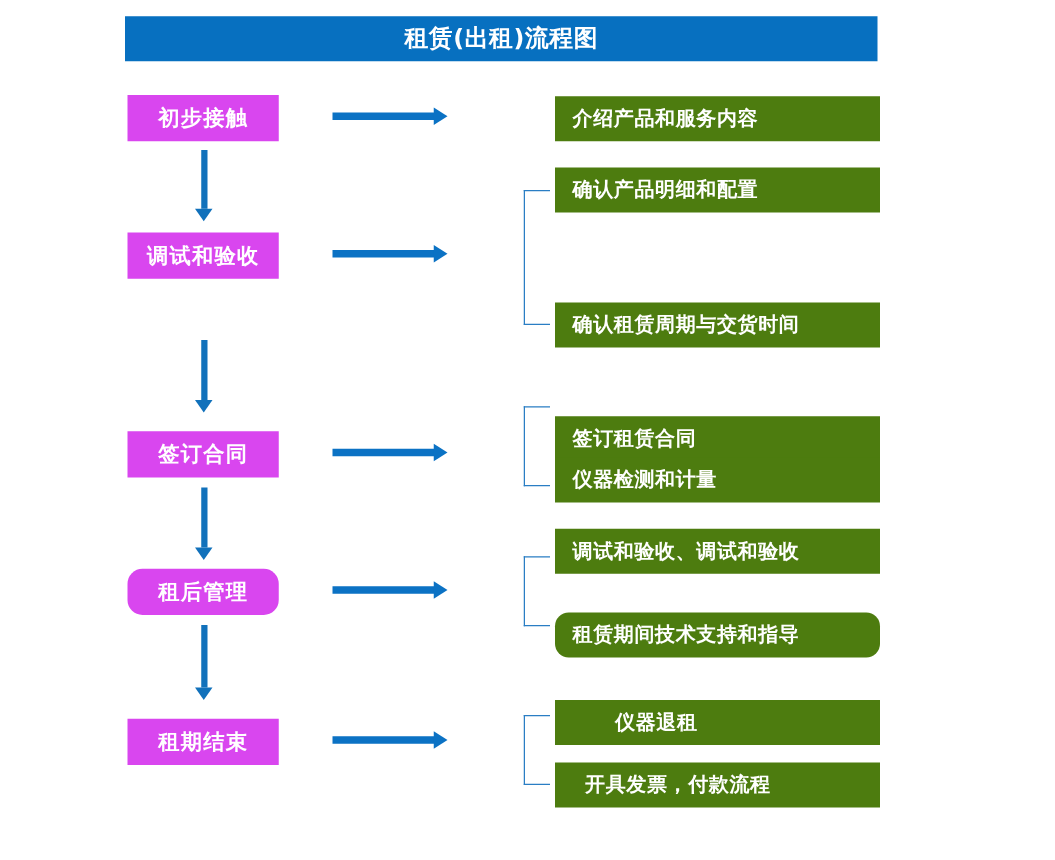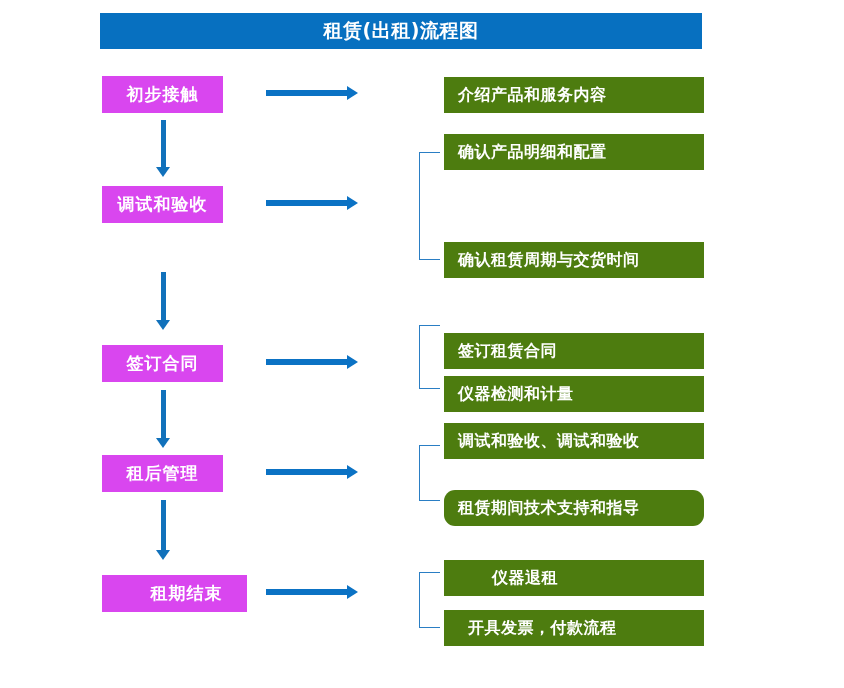--- a/index.html
+++ b/index.html
@@ -171,45 +171,45 @@
   <div class="stage-box" style="top:345px;">签订合同</div>
 
   <div class="h-arrow" style="top:355px;">
     <div class="shaft"></div>
     <div class="head"></div>
   </div>
 
   <div class="bracket" style="top:325px;height:64px;"></div>
 
   <div class="detail-box" style="top:313px;margin-top:20px;">签订租赁合同</div>
-  <div class="detail-box" style="top:376px;">仪器检测和计量</div>
+  <div class="detail-box" style="top:366px;">仪器检测和计量</div>
 
   <div class="v-arrow" style="top:390px;height:58px;">
     <div class="shaft" style="height:48px;"></div>
     <div class="head" style="top:48px;"></div>
   </div>
 
-  <div class="stage-box" style="top:455px;">租后管理</div>
+  <div class="stage-box" style="top:455px;border-radius:12px;">租后管理</div>
 
   <div class="h-arrow" style="top:465px;">
     <div class="shaft"></div>
     <div class="head"></div>
   </div>
 
   <div class="bracket" style="top:445px;height:56px;"></div>
 
   <div class="detail-box" style="top:423px;">调试和验收、调试和验收</div>
   <div class="detail-box" style="top:490px;border-radius:11px;">租赁期间技术支持和指导</div>
 
   <div class="v-arrow" style="top:500px;height:60px;">
     <div class="shaft" style="height:50px;"></div>
     <div class="head" style="top:50px;"></div>
   </div>
 
-  <div class="stage-box" style="top:575px;padding-left:24px;">租期结束</div>
+  <div class="stage-box" style="top:575px;">租期结束</div>
 
   <div class="h-arrow" style="top:585px;">
     <div class="shaft"></div>
     <div class="head"></div>
   </div>
 
   <div class="bracket" style="top:572px;height:56px;"></div>
 
   <div class="detail-box" style="top:560px;padding-left:48px;">仪器退租</div>
   <div class="detail-box" style="top:610px;padding-left:24px;">开具发票，付款流程</div>

